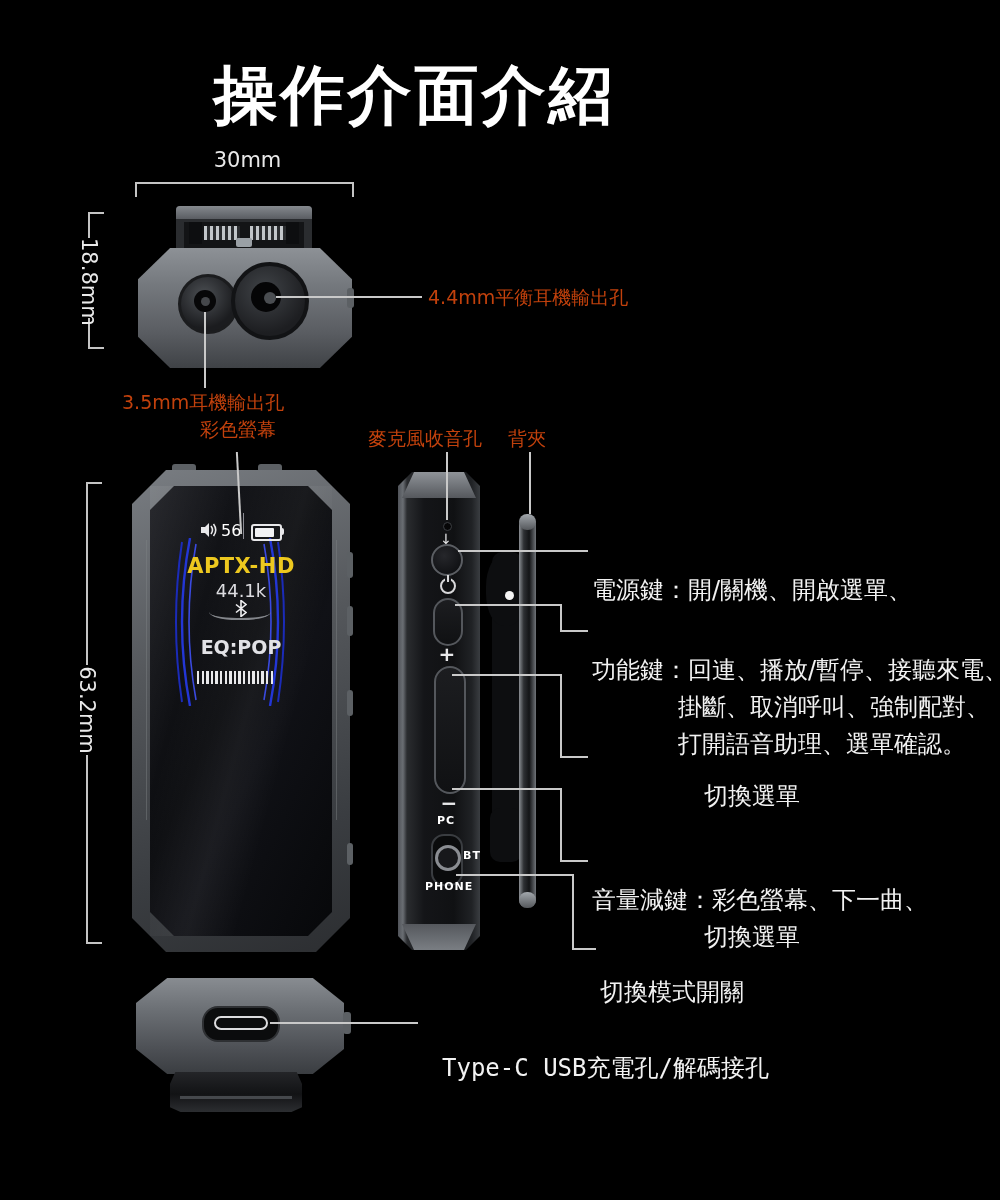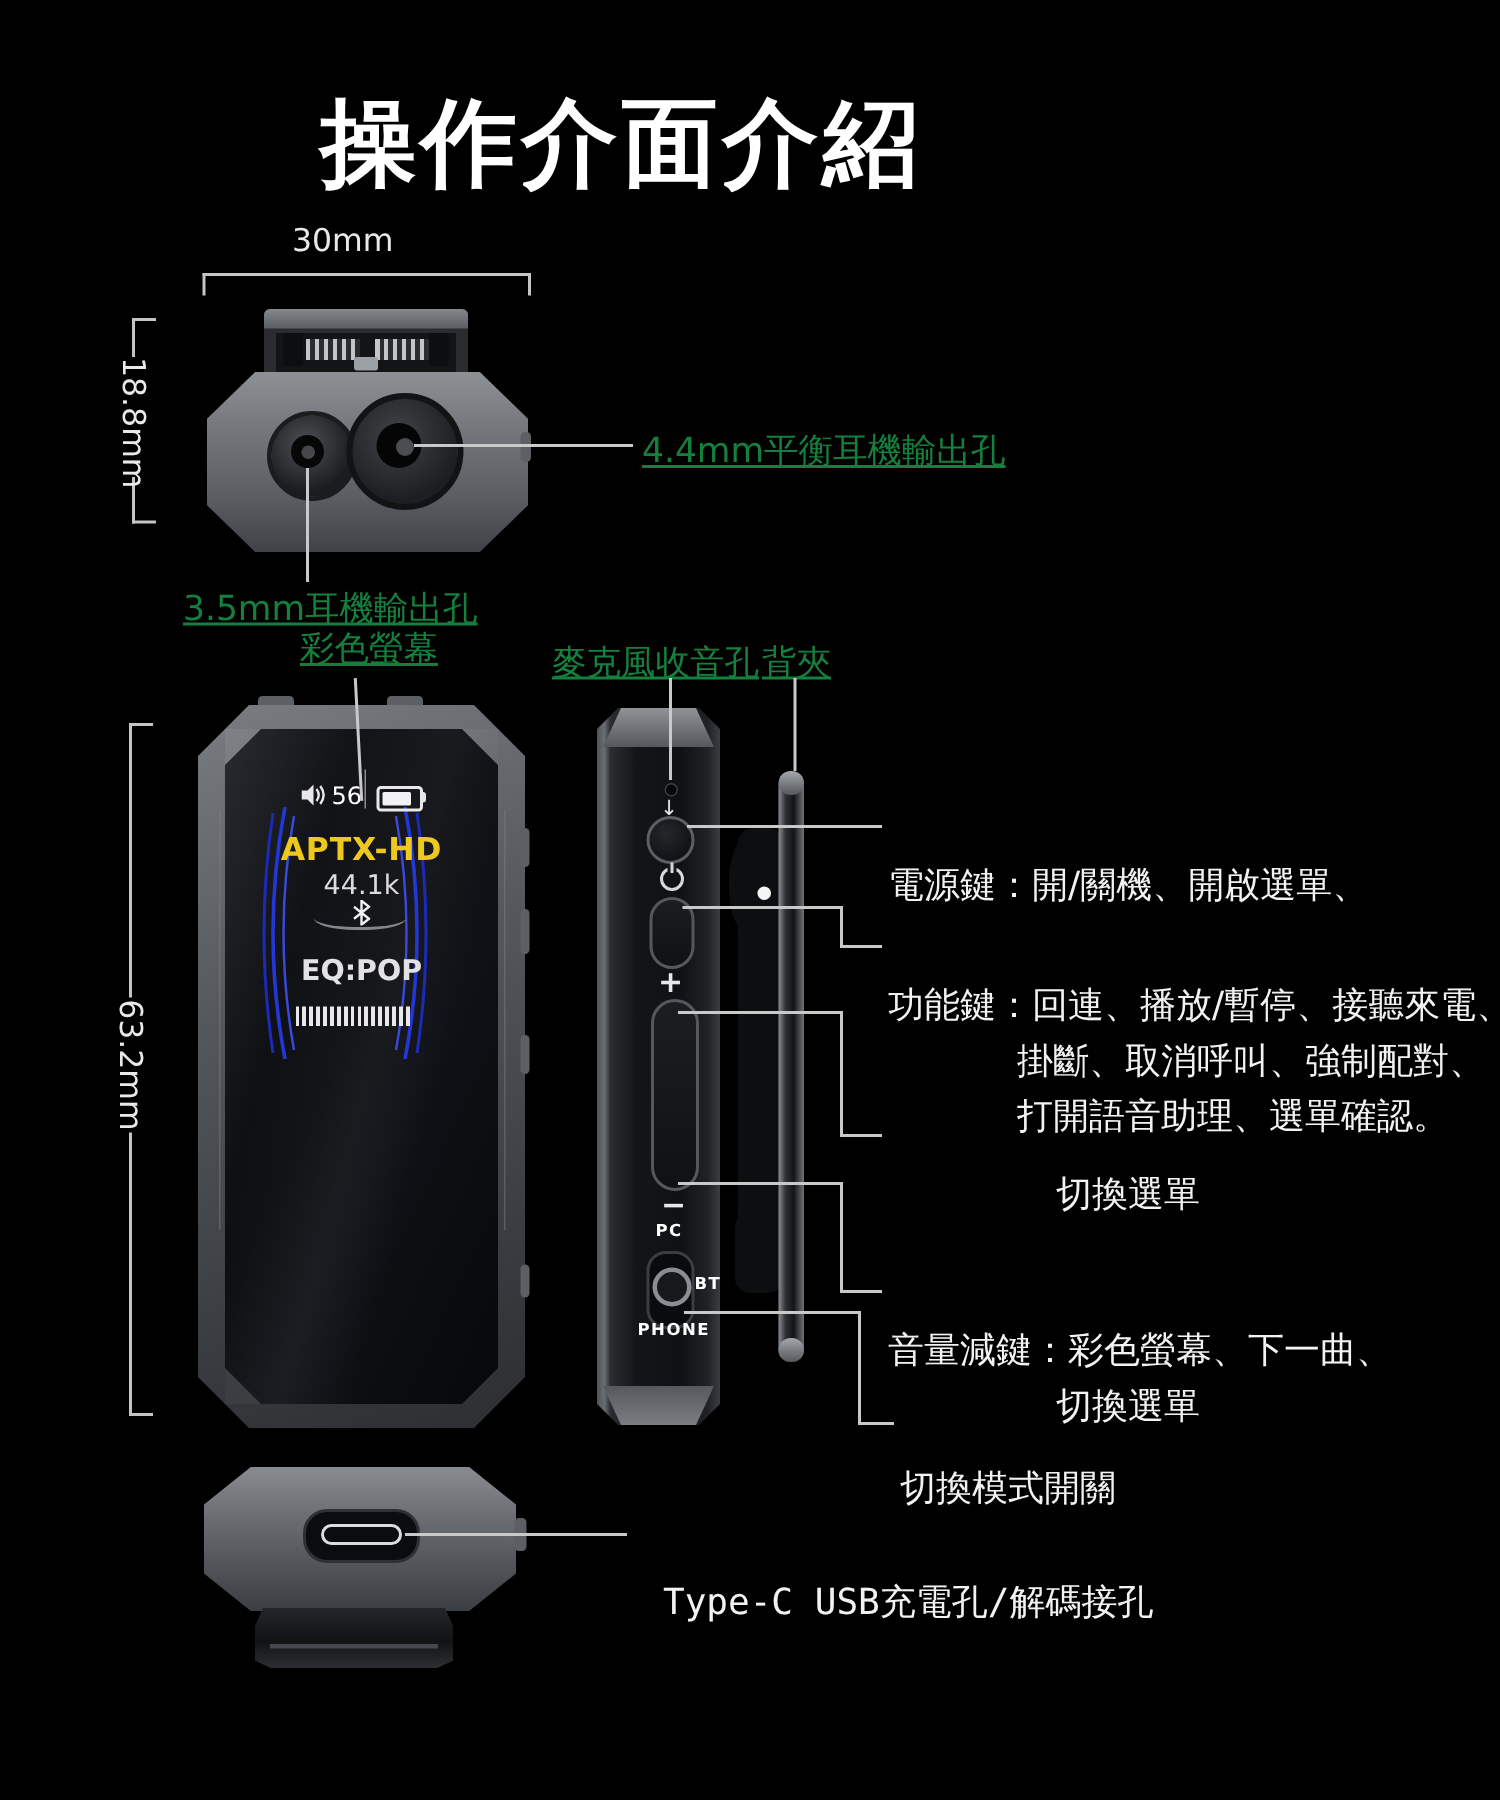--- a/index.html
+++ b/index.html
@@ -4,21 +4,21 @@
 <style>
   html,body{margin:0;padding:0;background:#000;}
   .stage{position:relative;width:1000px;height:1200px;background:#000;overflow:hidden;
          font-family:"DejaVu Sans","Liberation Sans",sans-serif;color:#f2f2f2;}
   .abs{position:absolute;}
   
   .title{left:0;top:52px;width:829px;text-align:center;font-size:64px;font-weight:bold;
          color:#ffffff;letter-spacing:3px;}
   .dim{font-size:21px;color:#e9e9e9;}
   .dim-rot{transform:rotate(90deg);background:#000;text-align:center;line-height:24px;z-index:3;}
-  .partlabel{font-size:23px;color:#15803d;white-space:nowrap;text-decoration:underline;}
+  .partlabel{font-size:19px;color:#c2410c;white-space:nowrap;}
   .callout{font-size:24px;line-height:37px;color:#f2f2f2;white-space:nowrap;margin-top:40px;}
   .callout .cont{display:block;padding-left:86px;}
   .callout .cont2{display:block;padding-left:112px;}
   .mono{font-family:"DejaVu Sans Mono","Liberation Mono",monospace;}
   
   .brk{border-color:#c4c4c4;z-index:2;}
   .brk-h{border-top:2px solid #c4c4c4;border-left:2px solid #c4c4c4;border-right:2px solid #c4c4c4;}
   .brk-v{border-left:2px solid #c4c4c4;border-top:2px solid #c4c4c4;border-bottom:2px solid #c4c4c4;}
   
   .ln{background:#c9c9c9;z-index:6;}
@@ -68,21 +68,21 @@
   .screen-center{left:150px;width:182px;text-align:center;z-index:4;}
   .bars{background:repeating-linear-gradient(90deg,#e8e8ea 0 2.5px,transparent 2.5px 4.6px);}
 </style>
 </head>
 <body>
 
 <div class="stage">
 
   <div class="abs title">操作介面介紹</div>
 
-  <div class="abs dim" style="left:121px;top:148px;width:215px;text-align:center;">30mm</div>
+  <div class="abs dim" style="left:140px;top:148px;width:215px;text-align:center;">30mm</div>
   <div class="abs brk brk-h" style="left:135px;top:182px;width:215px;height:13px;"></div>
 
   <div class="abs brk brk-v" style="left:88px;top:212px;width:14px;height:133px;"></div>
   <div class="abs dim dim-rot" style="left:49px;top:266px;width:80px;height:24px;">18.8mm</div>
 
   <div class="abs" style="left:176px;top:206px;width:136px;height:48px;background:#2a2c2f;border-radius:4px;">
     <div class="abs" style="left:0;top:0;width:136px;height:13px;background:linear-gradient(180deg,#85898e,#5a5d62);border-radius:4px 4px 0 0;"></div>
     <div class="abs" style="left:8px;top:16px;width:120px;height:28px;background:#131416;"></div>
     <div class="abs teeth" style="left:28px;top:20px;width:36px;height:14px;"></div>
     <div class="abs teeth" style="left:74px;top:20px;width:36px;height:14px;"></div>

